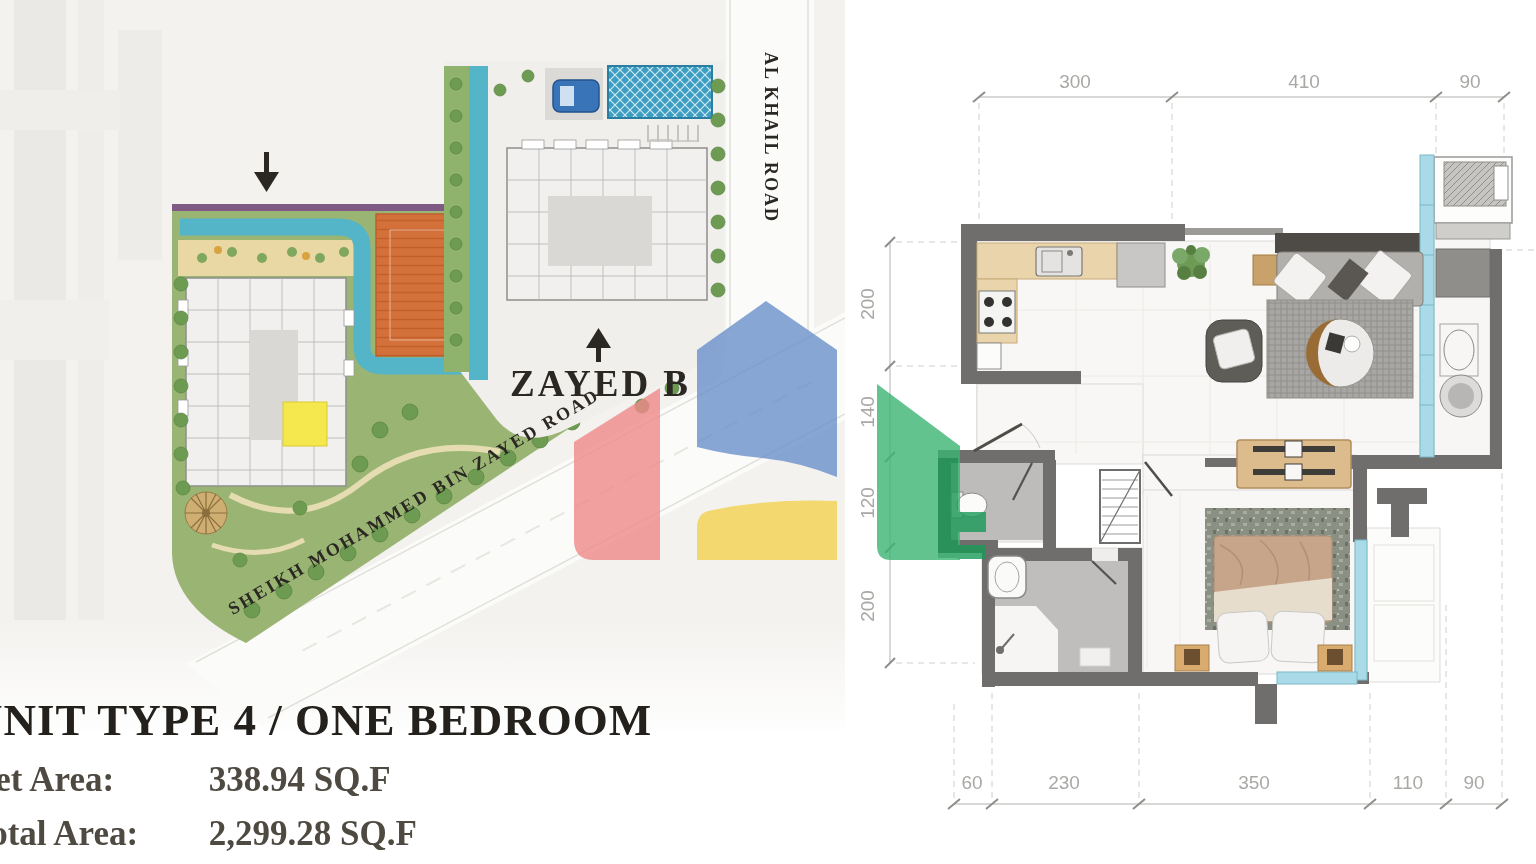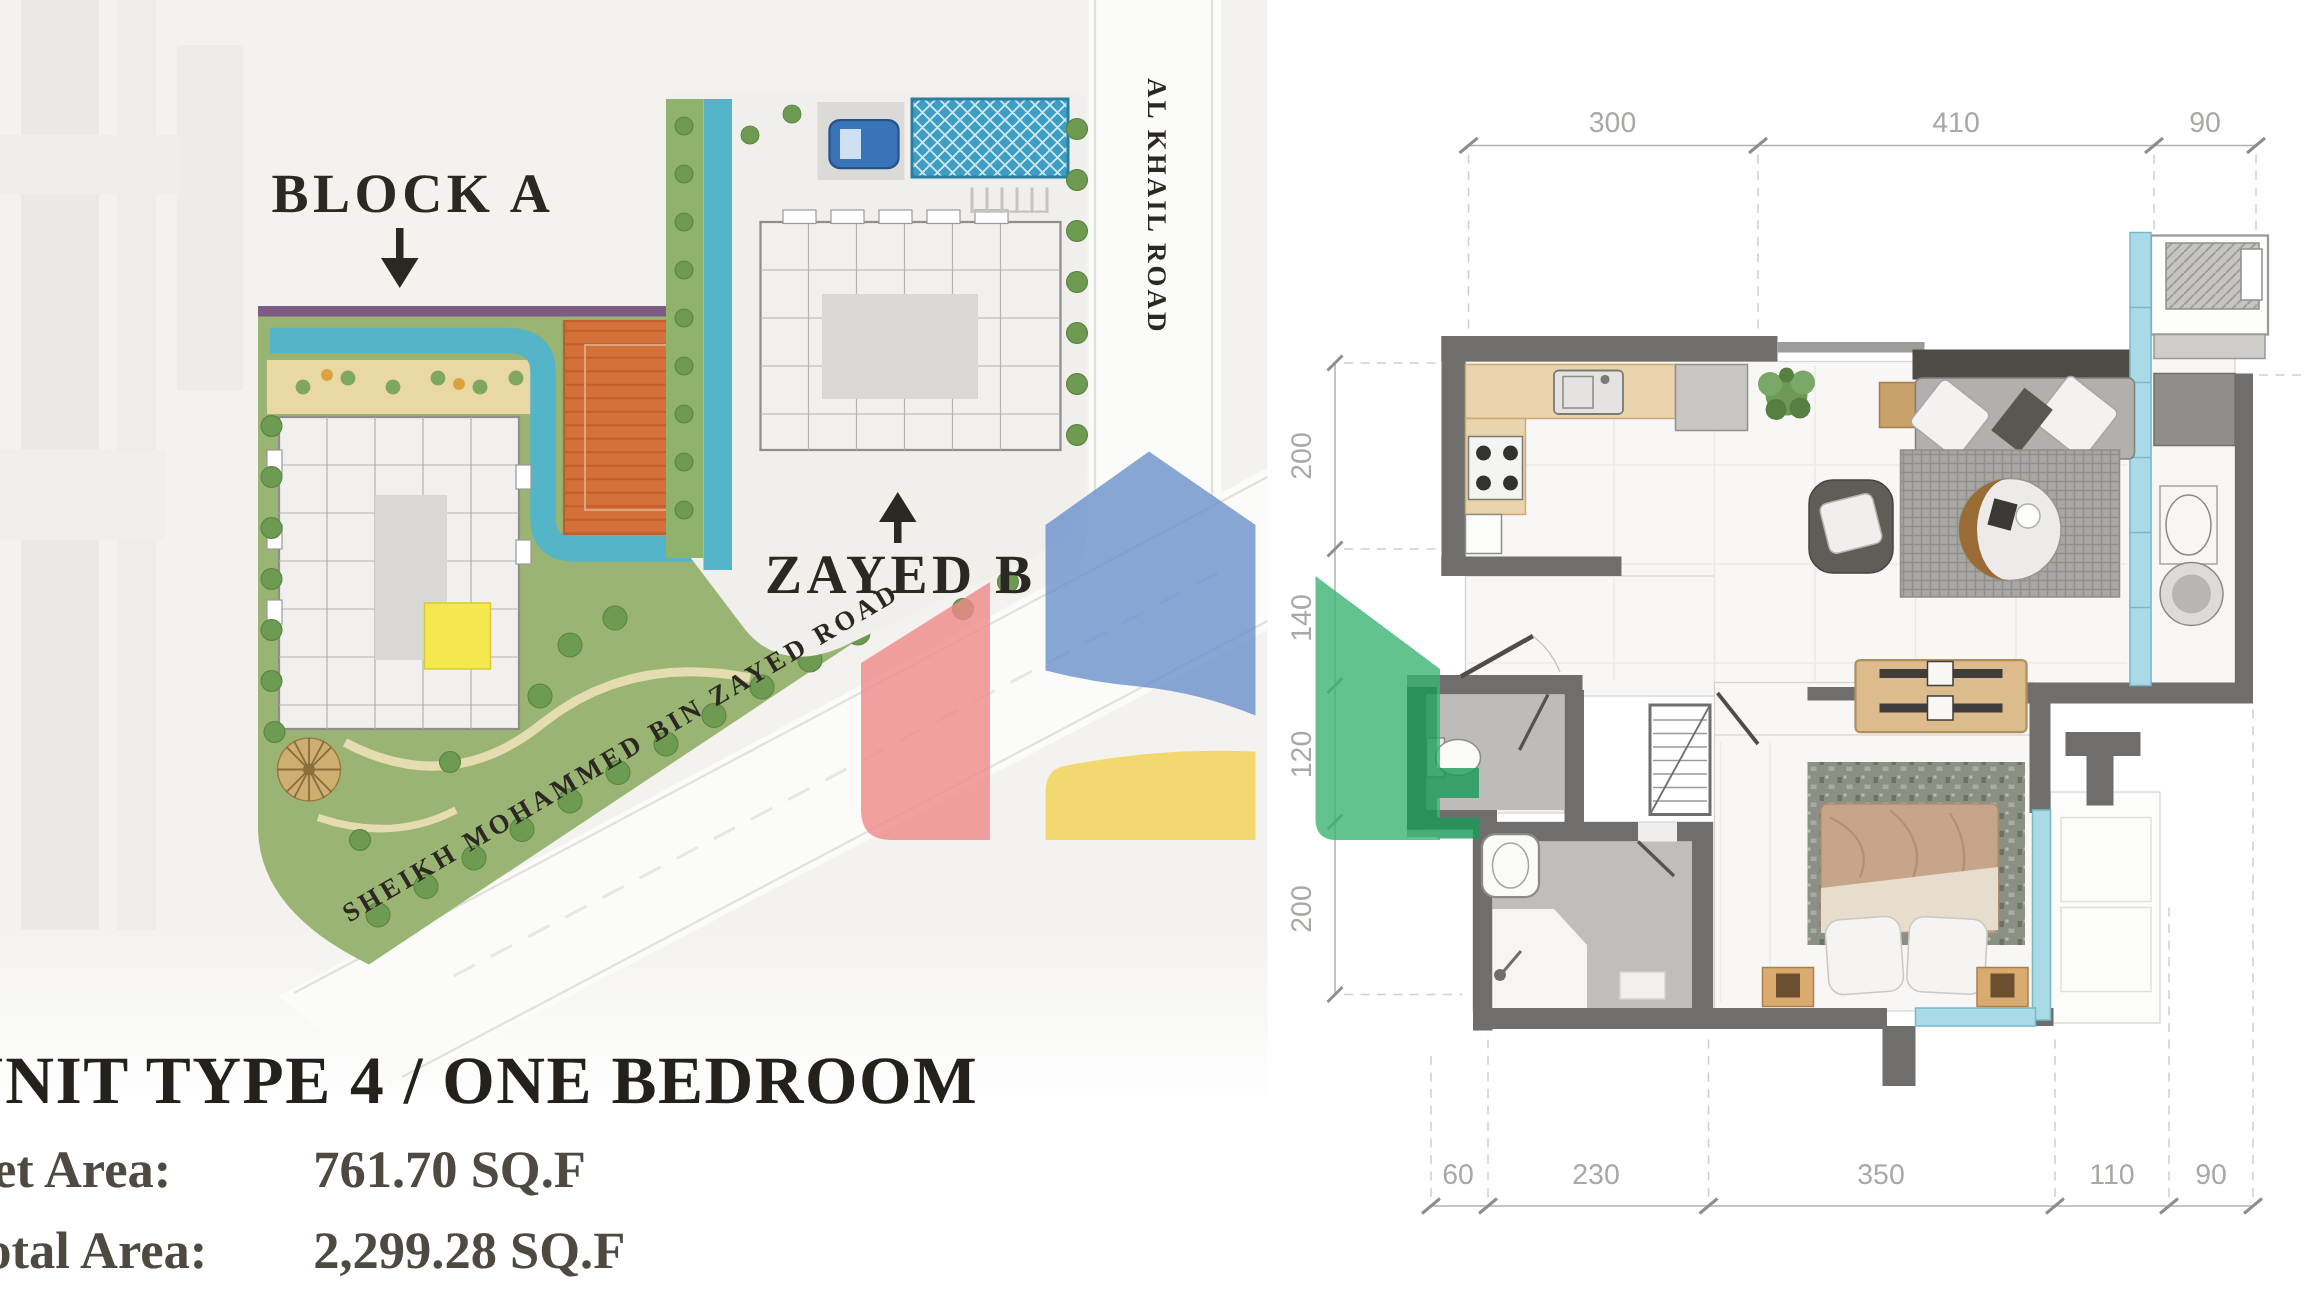--- a/index.html
+++ b/index.html
@@ -438,30 +438,29 @@
     <path d="M697,350 L766,301 L837,350 V477 Q800,462 762,458 Q728,455 697,447 Z" fill="#6b91cc"></path>
     <path d="M697,560 V528 Q697,514 708,511 Q770,498 837,501 V560 Z" fill="#f2d24f"></path>
     <path d="M877,384 L960,446 V560 H891 Q877,560 877,546 Z" fill="#3cb573"></path>
     <g>
       <rect x="938" y="458" width="20" height="100" fill="#1a9a58"></rect>
       <rect x="958" y="512" width="28" height="20" fill="#1a9a58"></rect>
       <rect x="958" y="545" width="28" height="14" fill="#1a9a58"></rect>
     </g>
   </svg>
 
-  <div class="lbl" id="block-a-label">BLOCK A</div>
   <div class="lbl" id="block-b-label">ZAYED B</div>
   <div class="lbl" id="al-khail-label">AL KHAIL ROAD</div>
   <div class="lbl" id="sheikh-label">SHEIKH MOHAMMED BIN ZAYED ROAD</div>
 
   <div id="unit-info">
     <div id="unit-title">UNIT TYPE 4 / ONE BEDROOM</div>
     <div class="area-line">
       <span class="area-label">Net Area:</span>
-      <span>761.70 SQ.F</span>
+      <span>338.94 SQ.F</span>
     </div>
     <div class="area-line">
       <span class="area-label">Total Area:</span>
       <span>2,299.28 SQ.F</span>
     </div>
   </div>
 
 </div>
 
 </body></html>

